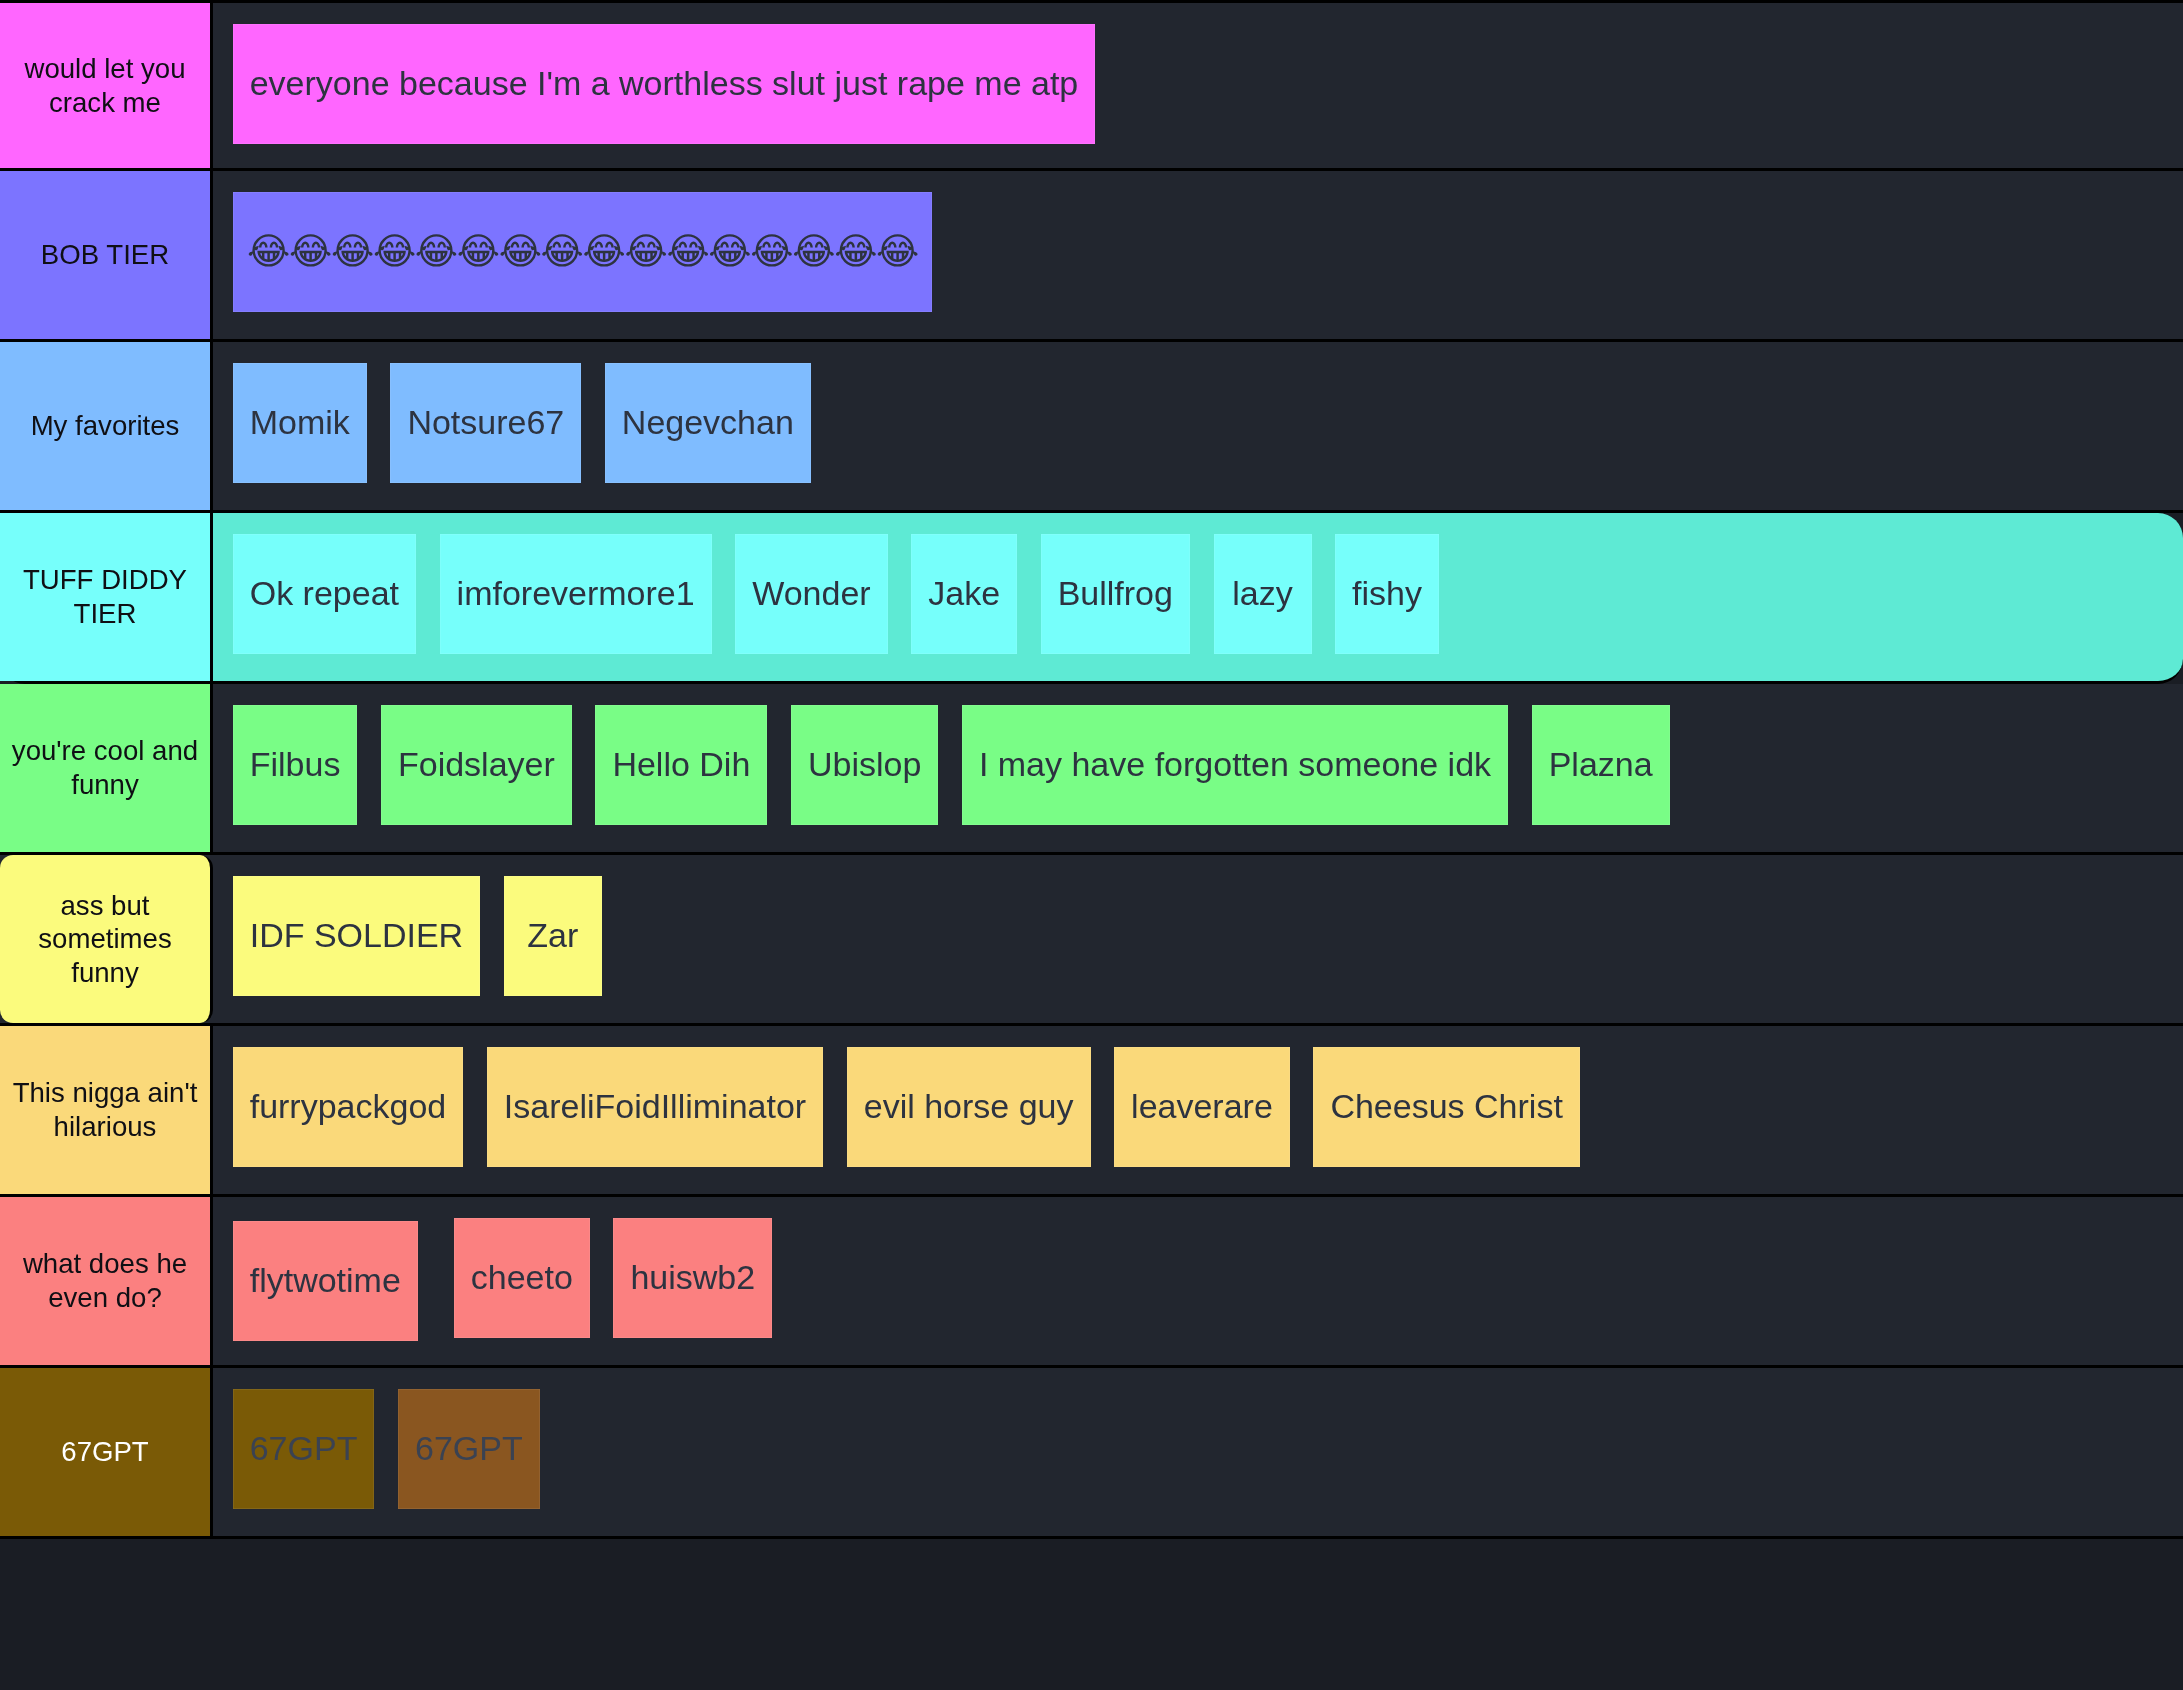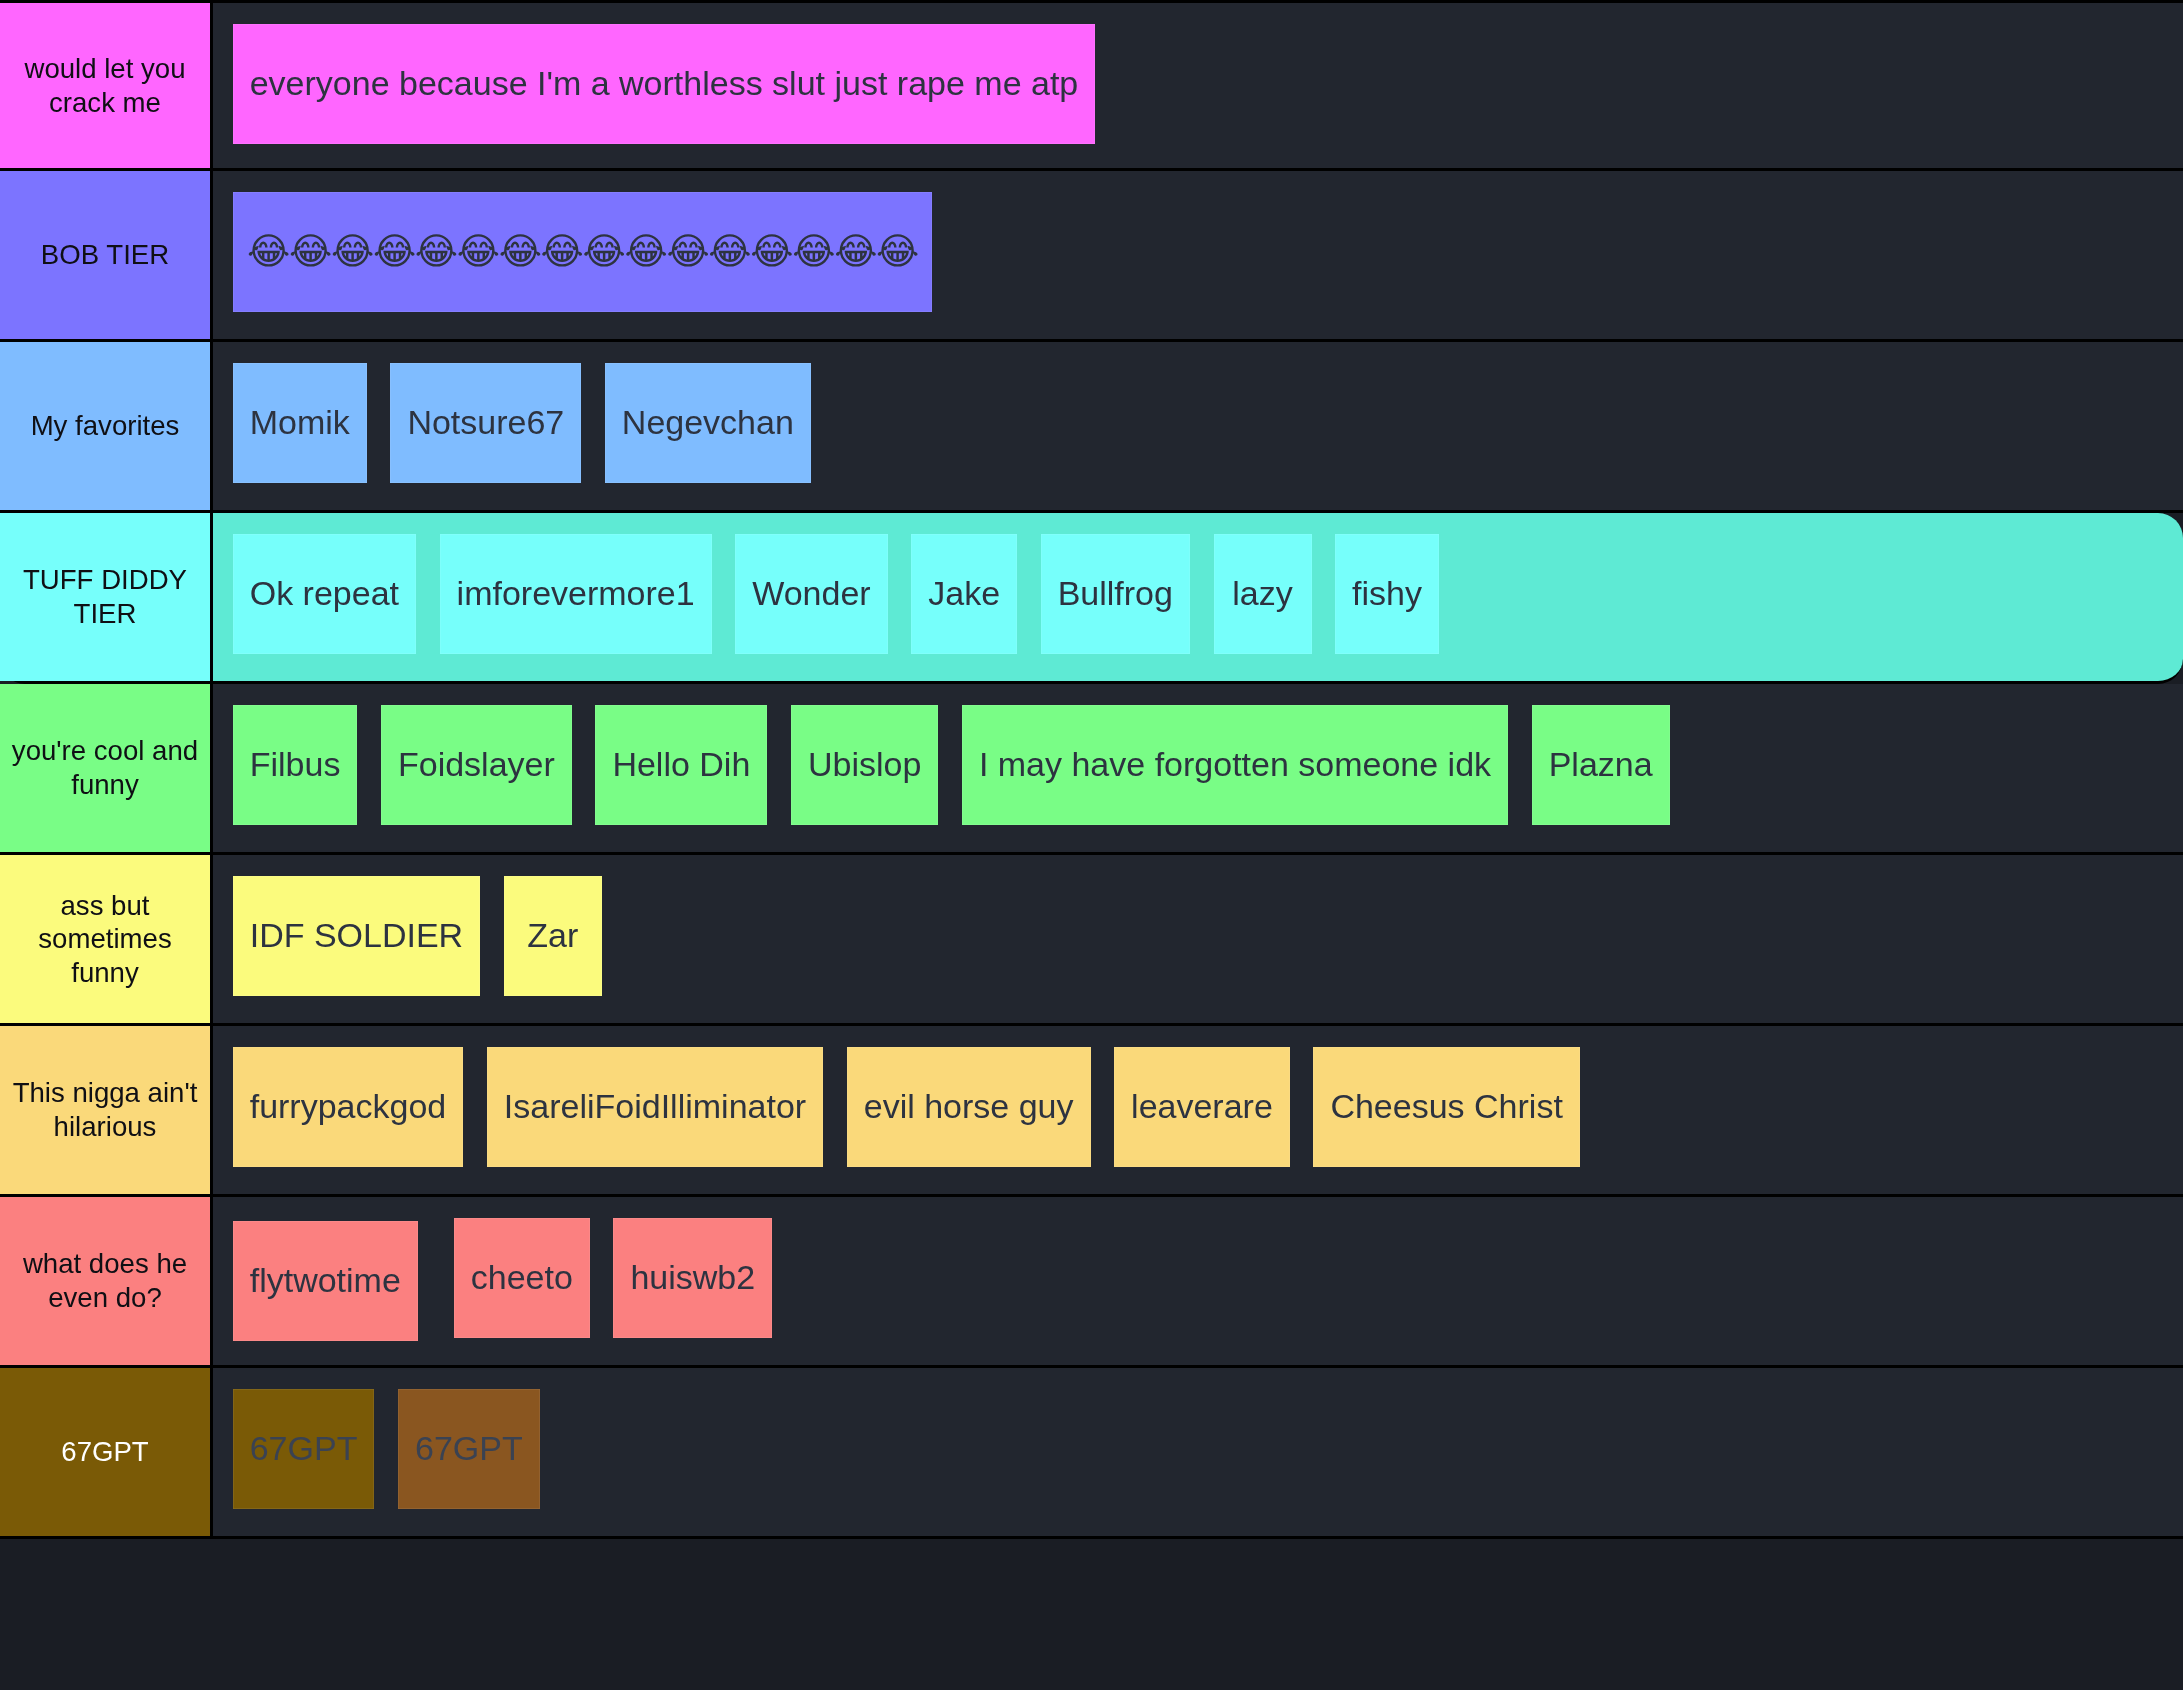--- a/index.html
+++ b/index.html
@@ -129,21 +129,21 @@
       <div class="tier-items">
         <div class="tier-item" style="background: rgb(121, 253, 134);">Filbus</div>
         <div class="tier-item" style="background: rgb(121, 253, 134);">Foidslayer</div>
         <div class="tier-item" style="background: rgb(121, 253, 134);">Hello Dih</div>
         <div class="tier-item" style="background: rgb(121, 253, 134);">Ubislop</div>
         <div class="tier-item" style="background: rgb(121, 253, 134);">I may have forgotten someone idk</div>
         <div class="tier-item" style="background: rgb(121, 253, 134);">Plazna</div>
       </div>
     </div>
     <div class="tier-row" style="background: rgb(34, 38, 47);">
-      <div class="tier-label" style="background: rgb(251, 251, 125); color: rgb(15, 15, 20);">ass but sometimes funny</div>
+      <div class="tier-label" style="background: rgb(251, 251, 125); color: rgb(15, 15, 20); border-radius: 13px;">ass but sometimes funny</div>
       <div class="tier-items">
         <div class="tier-item" style="background: rgb(251, 251, 125);">IDF SOLDIER</div>
         <div class="tier-item" style="background: rgb(251, 251, 125);">Zar</div>
       </div>
     </div>
     <div class="tier-row" style="background: rgb(34, 38, 47);">
       <div class="tier-label" style="background: rgb(250, 217, 122); color: rgb(15, 15, 20);">This nigga ain't hilarious</div>
       <div class="tier-items">
         <div class="tier-item" style="background: rgb(250, 217, 122);">furrypackgod</div>
         <div class="tier-item" style="background: rgb(250, 217, 122);">IsareliFoidIlliminator</div>

